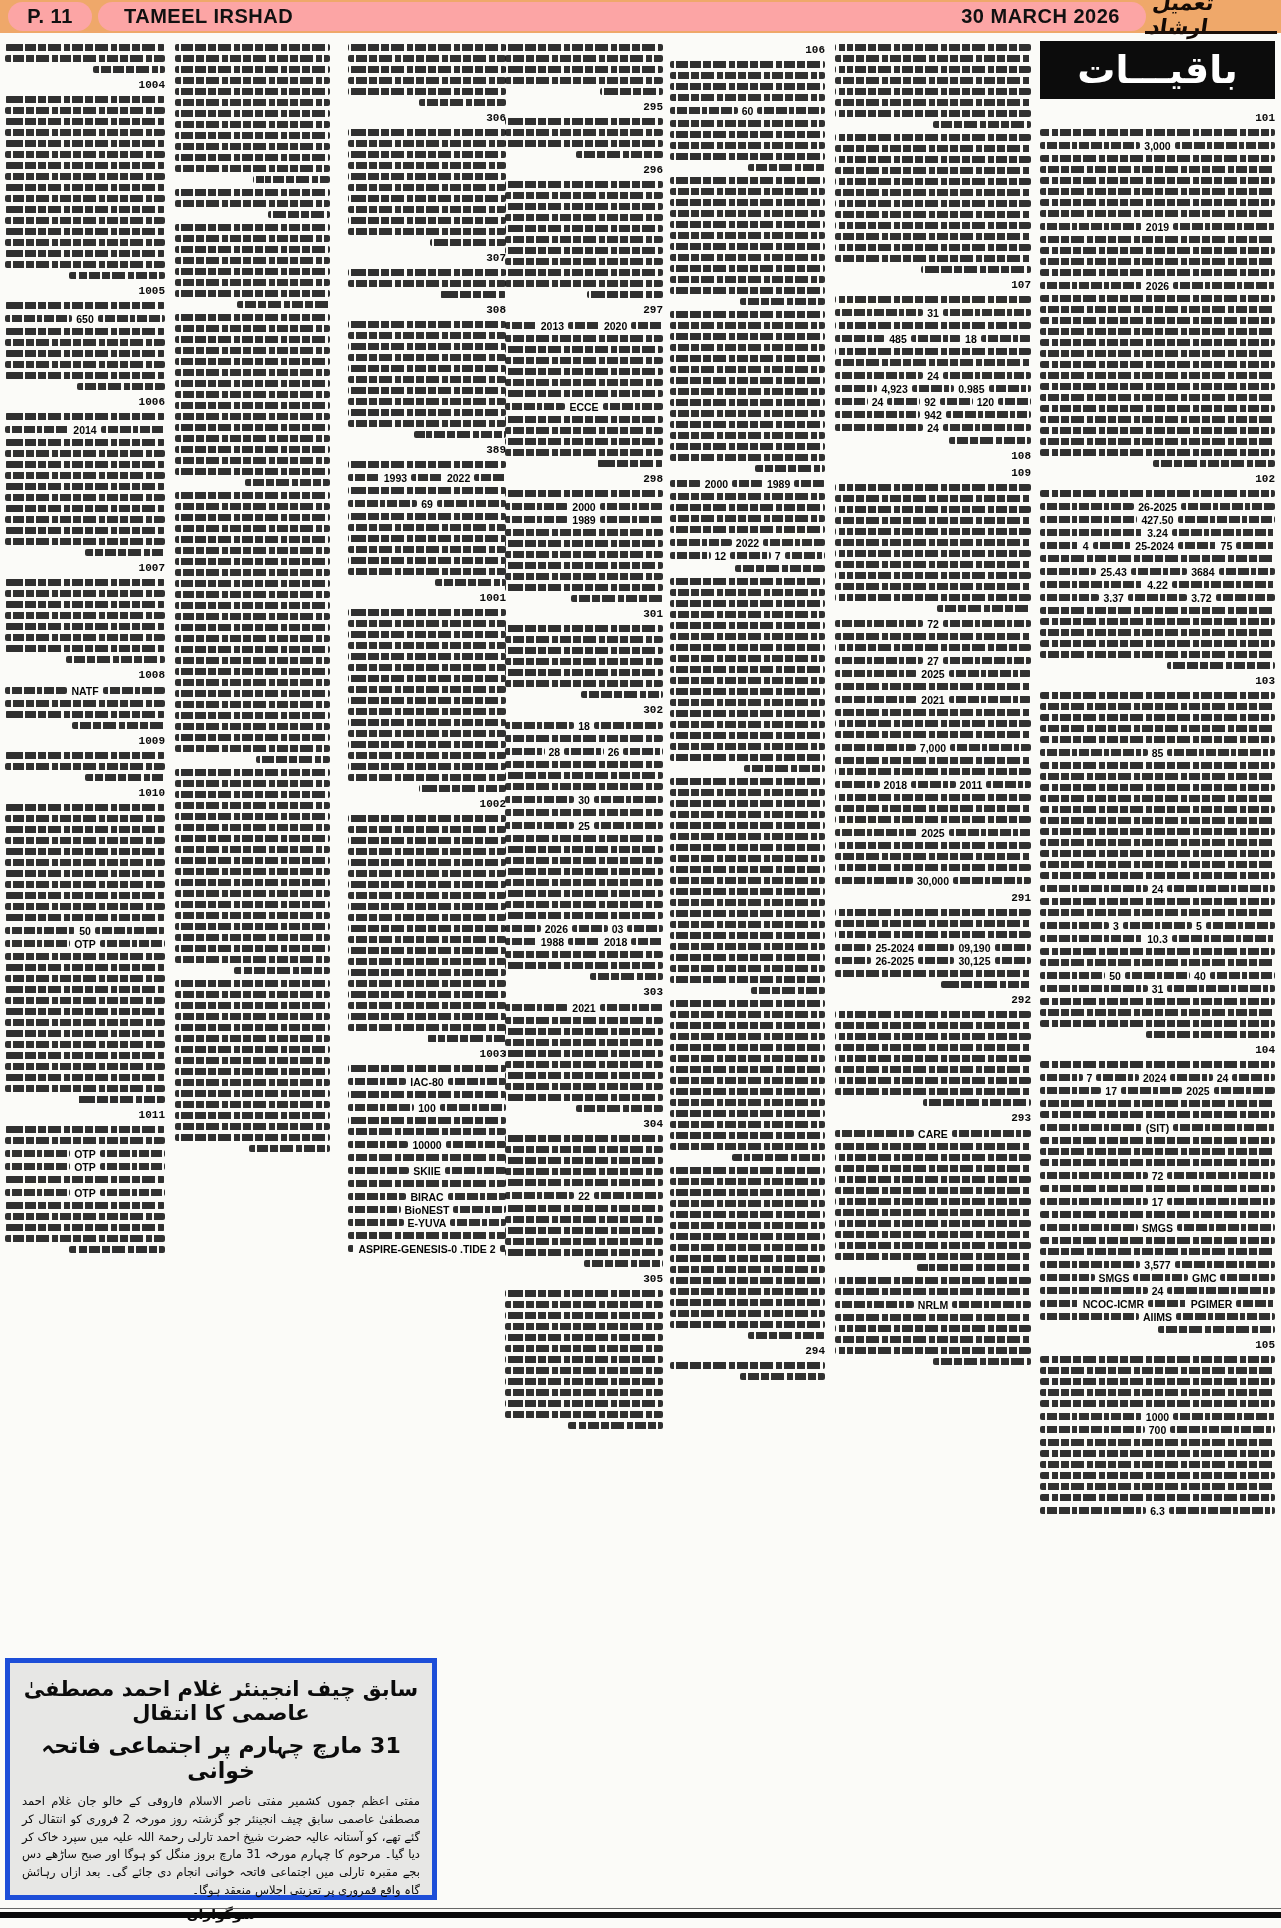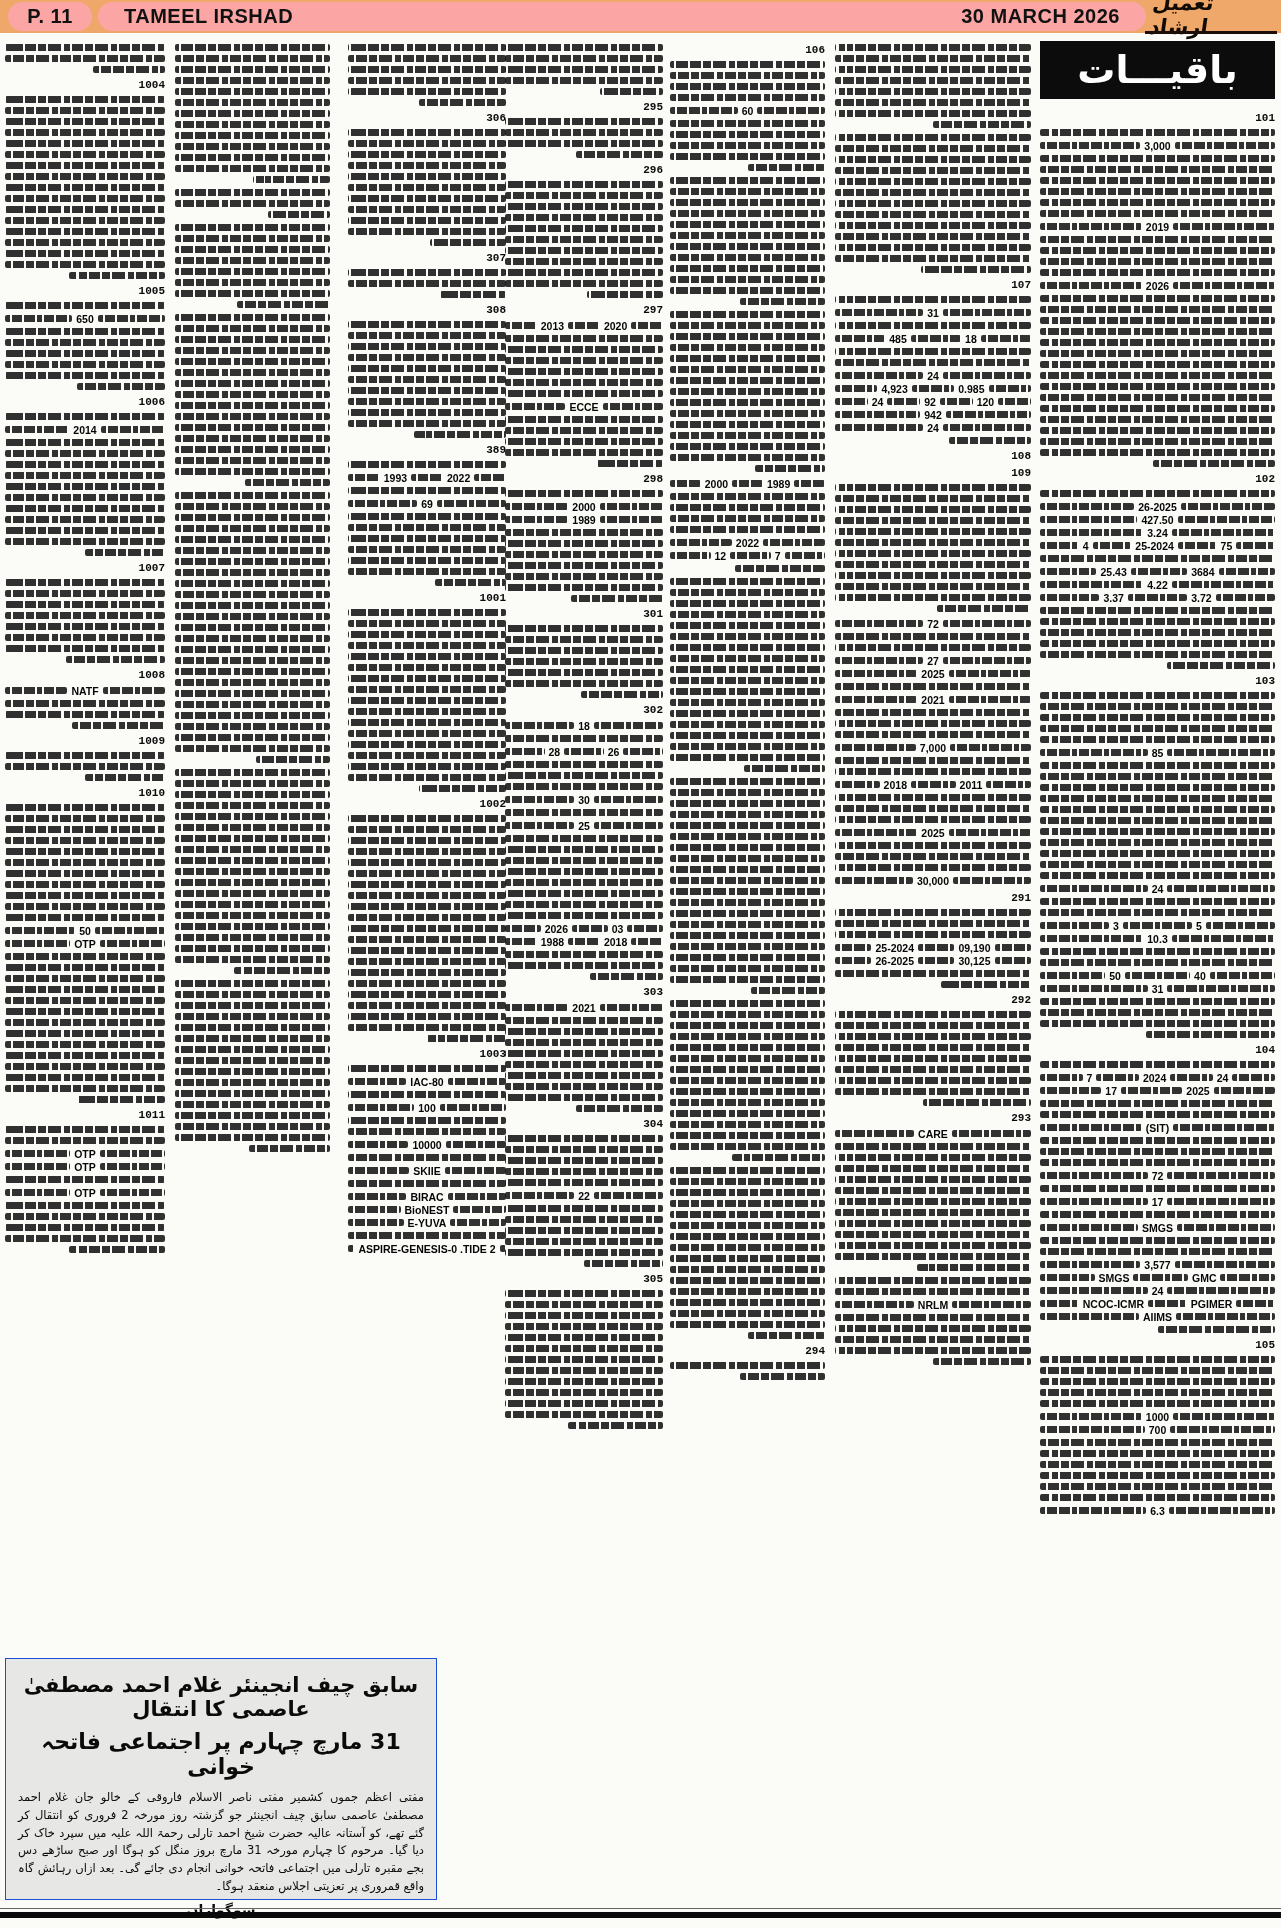--- a/index.html
+++ b/index.html
@@ -24,21 +24,21 @@
   .para{margin-bottom:6px;direction:rtl;}
   .ln{height:7px;margin:4px 0;border-radius:2px;opacity:.9;
       background:repeating-linear-gradient(90deg,#1b1b1b 0 6px,transparent 6px 8px,#1b1b1b 8px 19px,transparent 19px 21px,#1b1b1b 21px 29px,transparent 29px 31px,#1b1b1b 31px 44px,transparent 44px 47px);}
   .ln:nth-child(odd){background-position:12px 0;}
   .ln.last{margin-left:auto;}
   .tl{display:flex;align-items:center;gap:4px;height:11px;margin:2px 0;direction:rtl;}
   .tl .seg{flex:1;height:7px;border-radius:2px;opacity:.9;
       background:repeating-linear-gradient(90deg,#1b1b1b 0 5px,transparent 5px 7px,#1b1b1b 7px 17px,transparent 17px 19px,#1b1b1b 19px 30px,transparent 30px 32px);}
   .tok{font-weight:bold;font-size:10.5px;color:#050505;white-space:nowrap;direction:ltr;font-family:"Liberation Sans",sans-serif;}
   
-  #obit{position:absolute;left:5px;top:1658px;width:432px;height:242px;background:#e7e7e5;border:1px solid #1d4ed8;
+  #obit{position:absolute;left:5px;top:1658px;width:432px;height:242px;background:#e7e7e5;border:5px solid #1d4ed8;
         box-sizing:border-box;direction:rtl;text-align:center;font-family:"DejaVu Sans",sans-serif;color:#0b0b0b;}
   #obit .h1{font-size:21px;font-weight:bold;margin-top:14px;}
   #obit .h2{font-size:22px;font-weight:bold;margin-top:8px;}
   #obit .body{font-size:11.5px;line-height:1.55;text-align:justify;padding:10px 12px 0 12px;}
   #obit .sign{font-size:14px;font-weight:bold;margin-top:6px;}
   
   #rule-thin{position:absolute;left:0;top:1908px;width:1281px;height:1px;background:#666;}
   #rule-thick{position:absolute;left:0;top:1912px;width:1281px;height:6px;background:#0a0a0a;}
 </style>
 </head>

